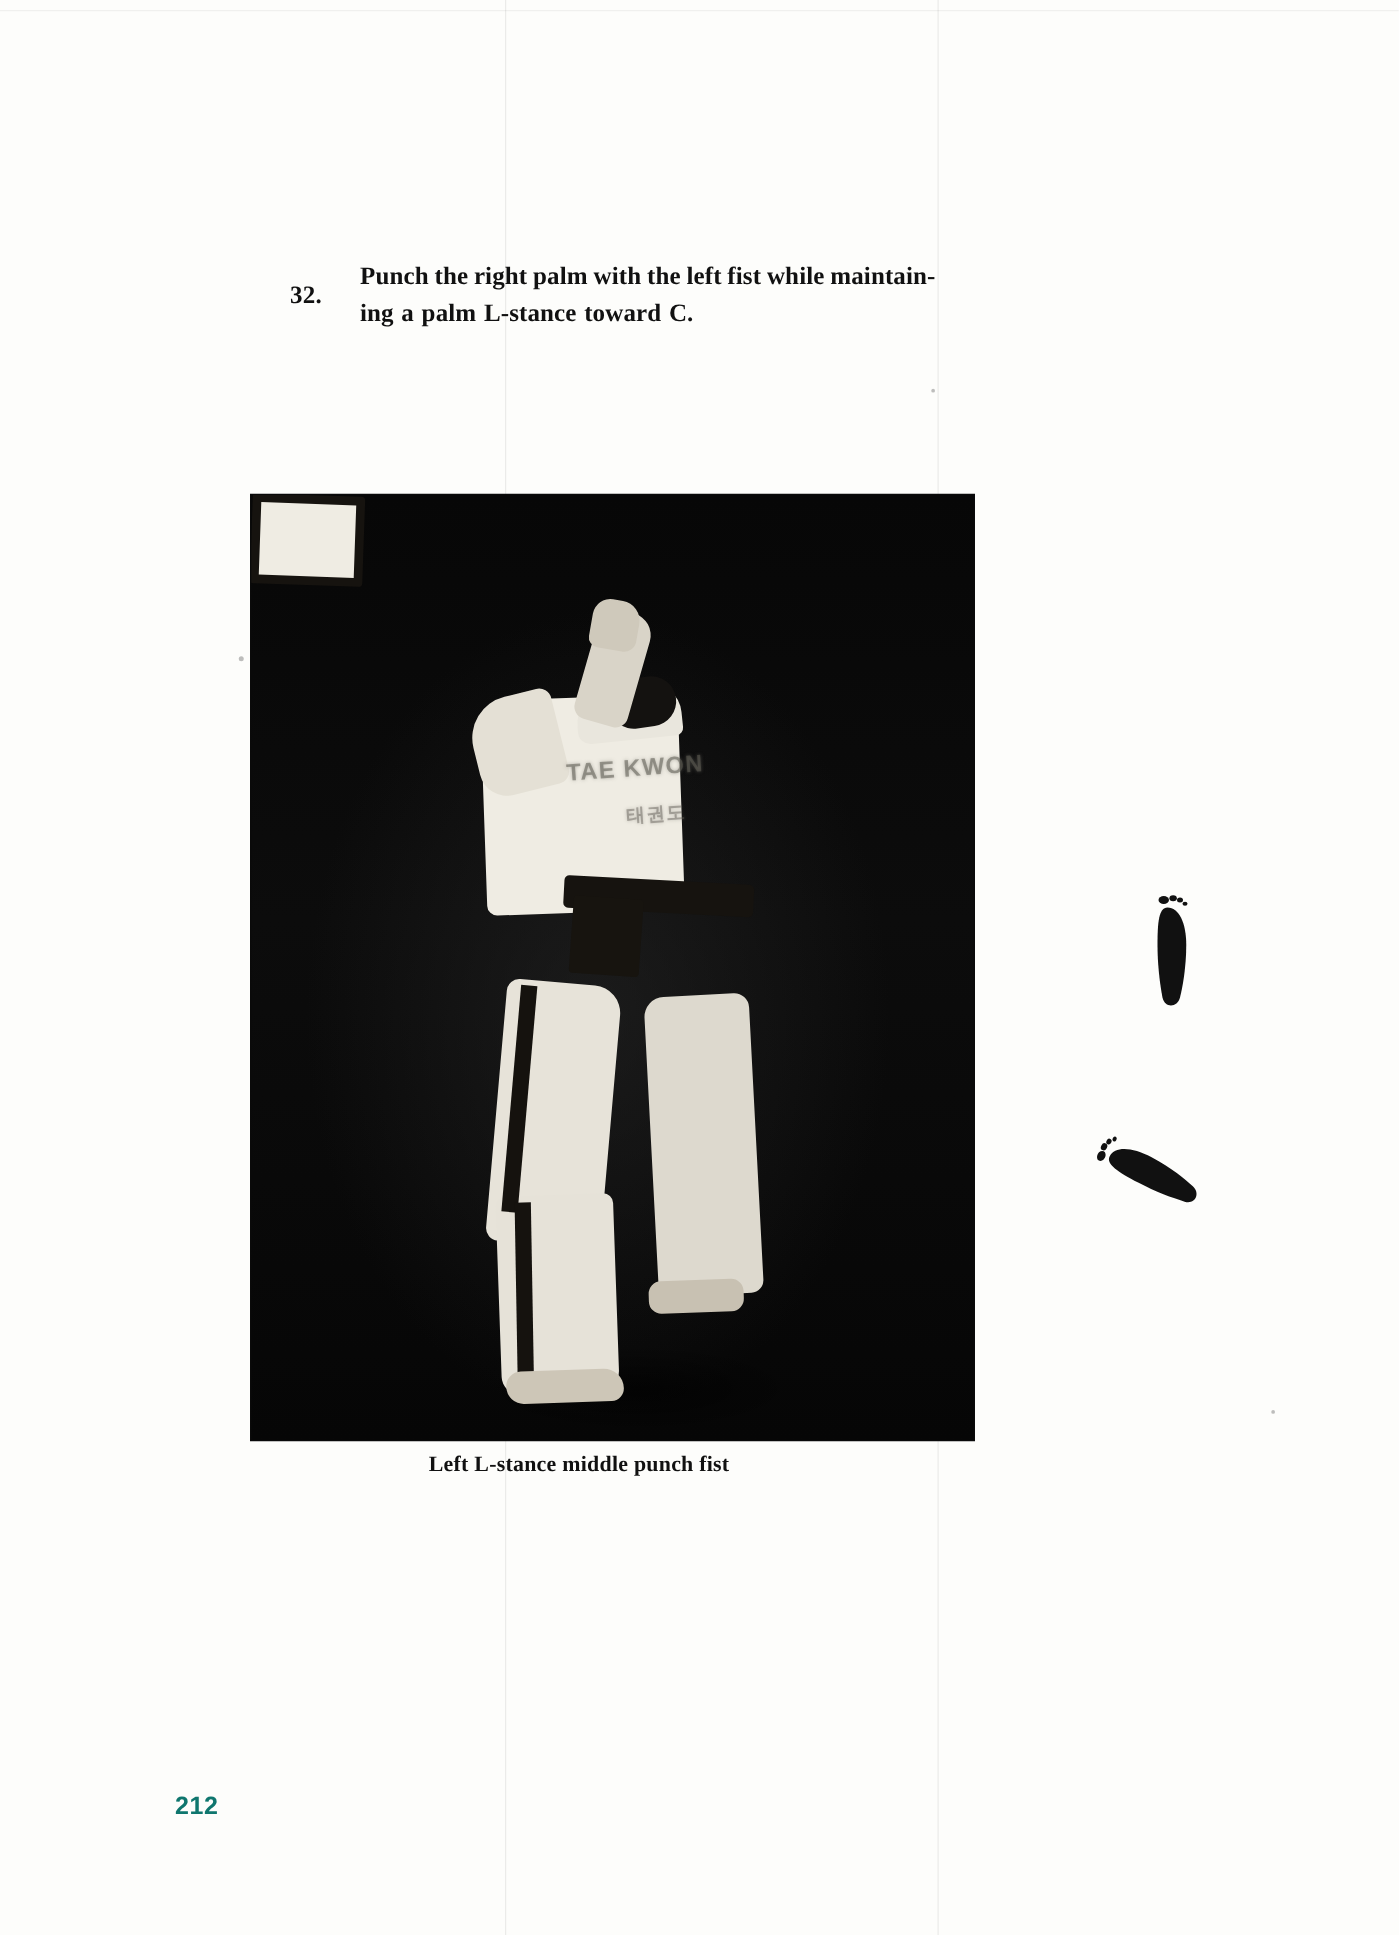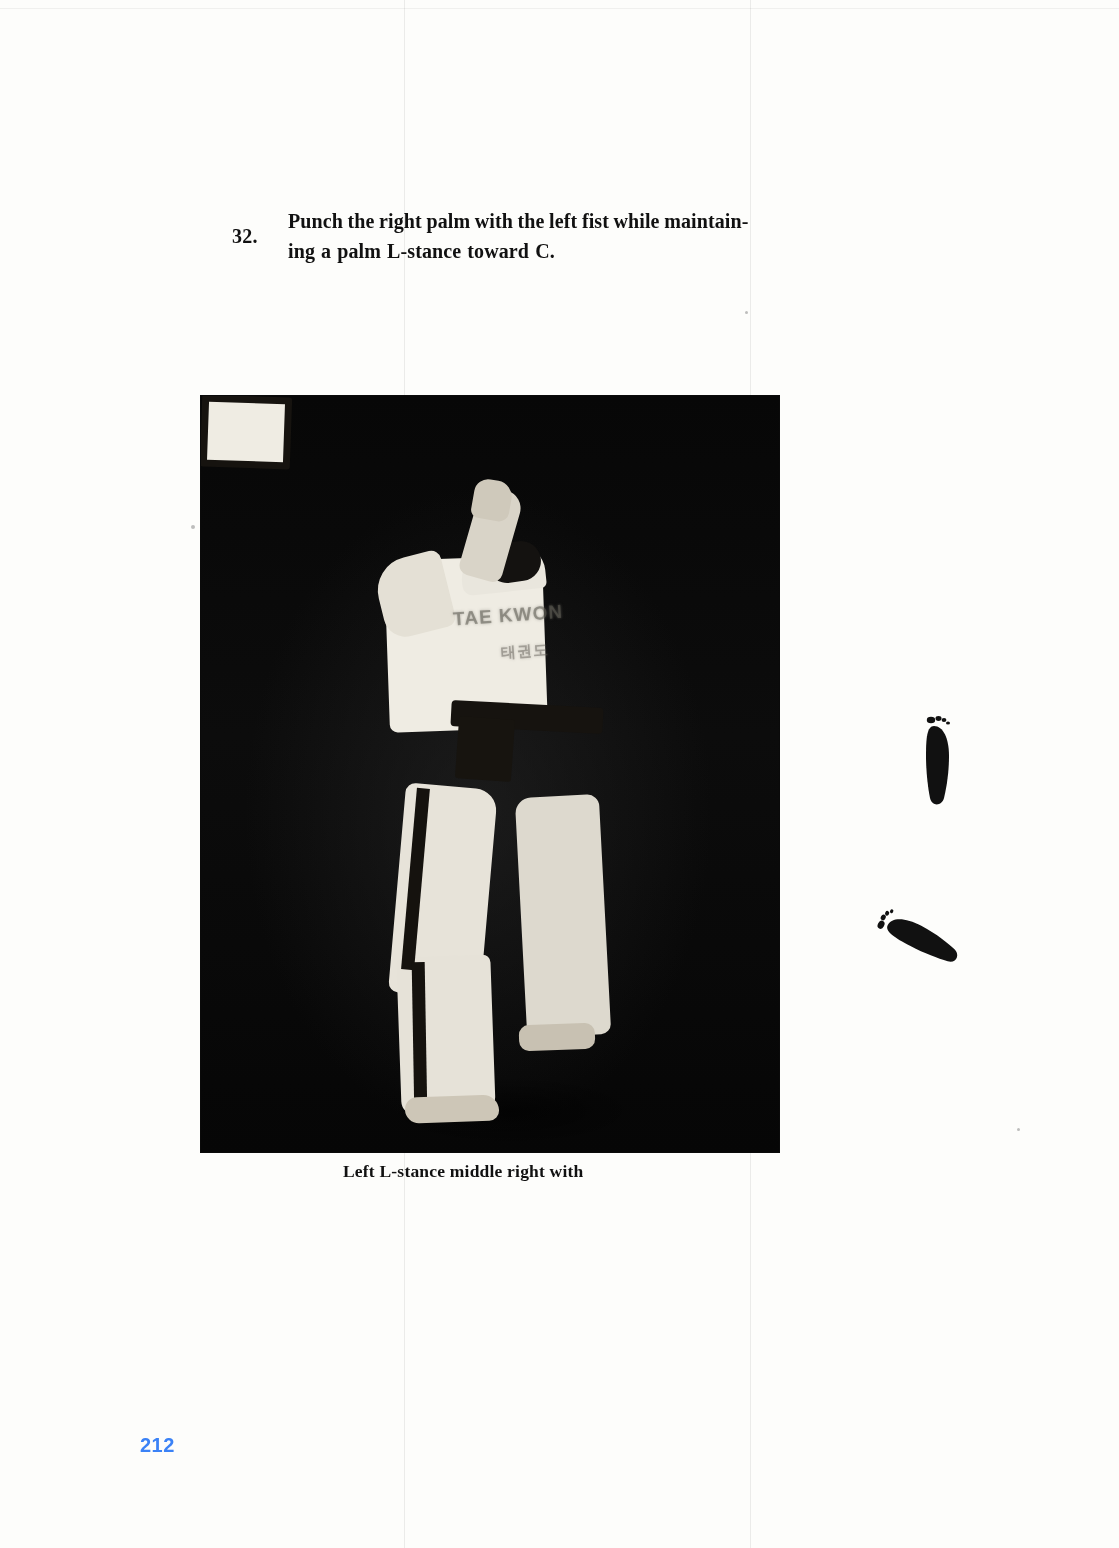--- a/index.html
+++ b/index.html
@@ -334,21 +334,21 @@
 
   
   .page-number {
     position: absolute;
     left: 140px;
     top: 1434px;
     font-family: "Liberation Sans", sans-serif;
     font-weight: bold;
     font-size: 20px;
     letter-spacing: 0.5px;
-    color: #3b82f6;
+    color: #0f766e;
   }
 </style>
 </head>
 <body>
 
 <div class="page">
 
   <div class="fold-v" style="left:404px;"></div>
   <div class="fold-v" style="left:750px;"></div>
   <div class="fold-h" style="top:8px;"></div>
@@ -394,21 +394,21 @@
       <div class="jacket-text">TAE KWON</div>
       <div class="jacket-text-2">태권도</div>
 
       <div class="uniform belt"></div>
       <div class="uniform belt-tail"></div>
       <div class="belt-knot"></div>
     </div>
   </div>
 
   <div class="caption">
-    <span class="c-line">Left L-stance middle right with</span>
+    <span class="c-line">Left L-stance middle punch fist</span>
   </div>
 
   <div class="footprints">
     <svg width="140" height="300" viewBox="0 0 140 300" xmlns="http://www.w3.org/2000/svg" aria-hidden="true">
 
       <g fill="#111111" transform="translate(64,18)">
         <path d="M10,8 C19,8 25,20 25,38 C25,56 22,72 20,80 C18,88 8,89 6,80 C4,70 2,54 2,38 C2,20 3,8 10,8 Z"></path>
         <ellipse cx="7" cy="2" rx="4.2" ry="3.2"></ellipse>
         <ellipse cx="14.5" cy="0.5" rx="3" ry="2.4"></ellipse>
         <ellipse cx="20" cy="2" rx="2.4" ry="2"></ellipse>

